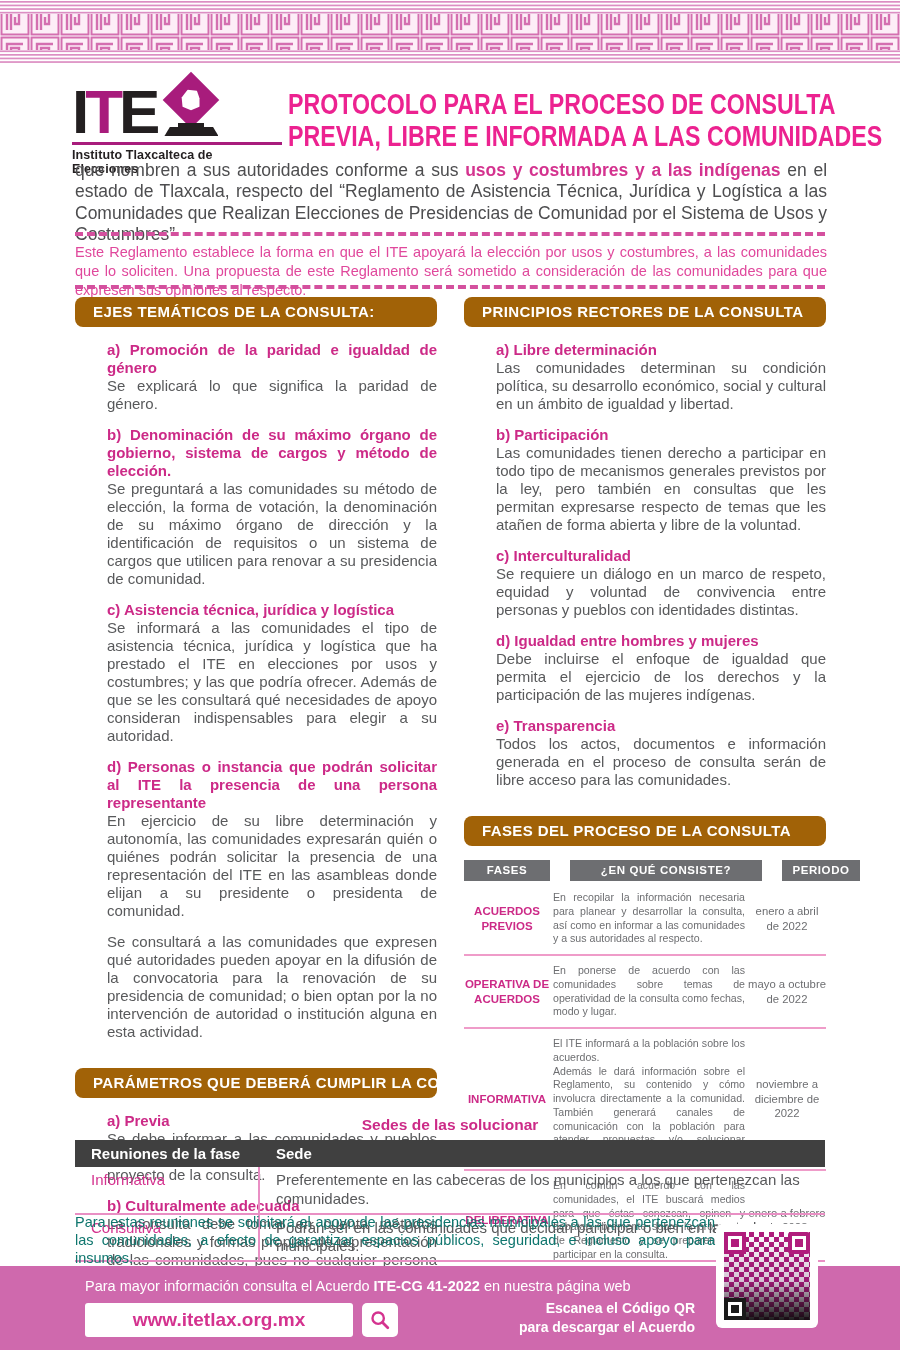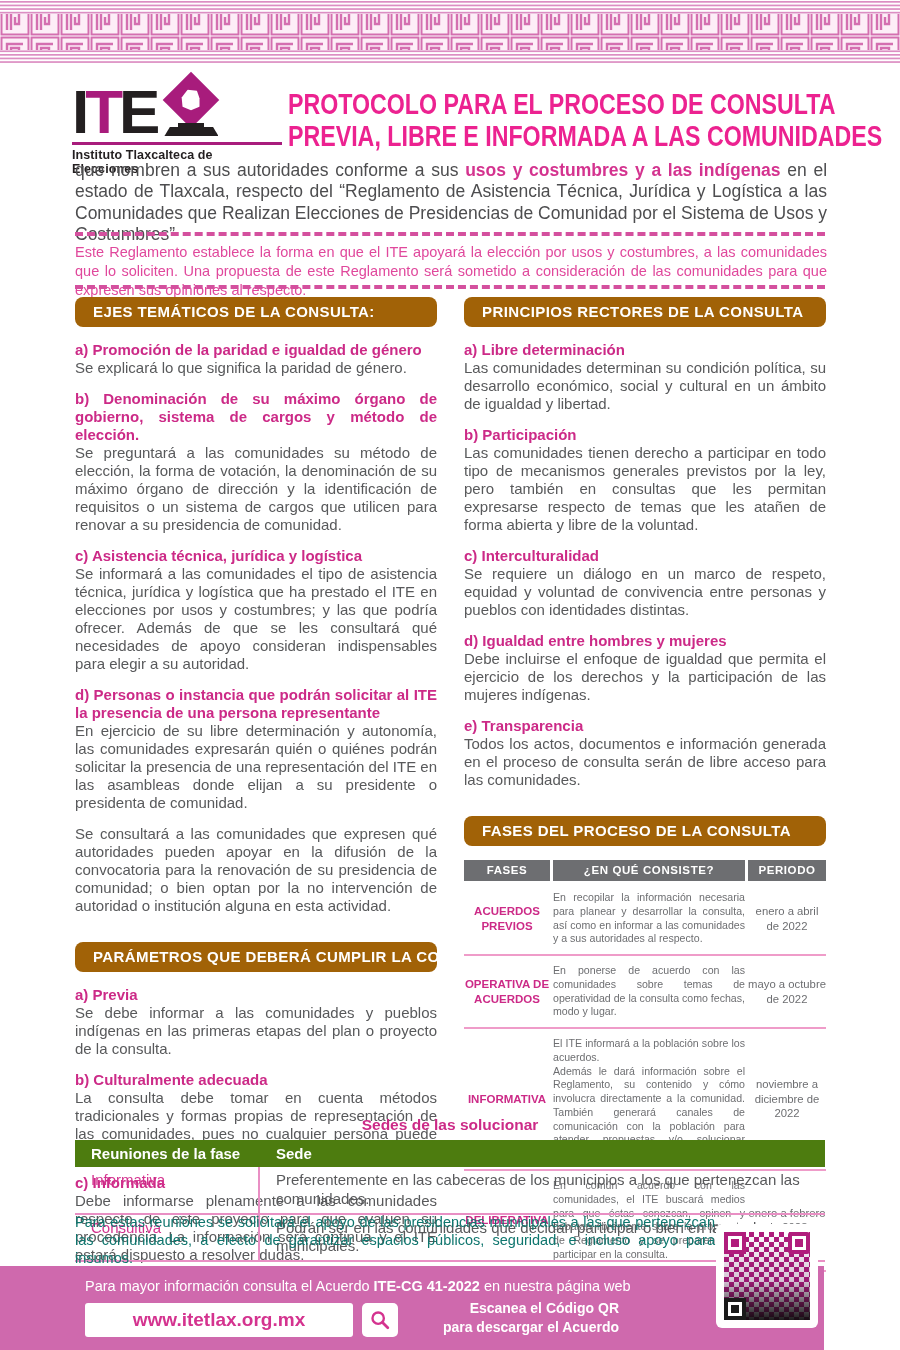--- a/index.html
+++ b/index.html
@@ -40,49 +40,49 @@
   .note { position:absolute; left:75px; top:243px; width:752px; font-size:14.5px; line-height:1.3;
     color:#e0489c; text-align:justify; }
   
   .col { position:absolute; top:297px; width:362px; }
   .col-left { left:75px; } .col-right { left:464px; }
   .sec-header {
     background:#a16207; color:#fff; border-radius:8px; height:30px; line-height:30px;
     font-weight:bold; font-size:15px; letter-spacing:0.4px; padding-left:18px; margin-bottom:14px;
     white-space:nowrap;
   }
-  .item { margin-bottom:13px; }
+  .item { margin-bottom:13px;margin-left:32px; }
   .item-h { color:#cc2a87; font-weight:bold; font-size:15px; line-height:1.2; text-align:justify; }
   .item-b { font-size:15px; line-height:1.2; text-align:justify; color:#58595b; }
   .sec-gap { height:14px; }
   
   .fases-table { width:362px; margin-top:2px; }
-  .f-head { display:grid; grid-template-columns:86px 192px 78px; gap:3px; margin-bottom:2px; }
+  .f-head { display:grid; grid-template-columns:86px 192px 78px; gap:20px; margin-bottom:2px; }
   .f-head div { background:#6d6e71; color:#fff; font-weight:bold; font-size:11.5px; letter-spacing:0.6px;
     text-align:center; line-height:21px; height:21px; }
   .f-row { display:grid; grid-template-columns:86px 192px 78px; gap:3px;
     border-bottom:2px solid #ef9cc9; padding:8px 0; align-items:center; }
   .f-fase { color:#cc2a87; font-weight:bold; font-size:11.5px; text-align:center; line-height:1.25; }
   .f-desc { font-size:10.6px; line-height:1.3; color:#6d6e71; text-align:justify; white-space:pre-line; }
   .f-per { font-size:11.3px; color:#6d6e71; text-align:center; line-height:1.3; }
   
   .sedes-title { position:absolute; left:0; top:1116px; width:900px; text-align:center;
     color:#cc2a87; font-weight:bold; font-size:15.5px; }
   .sedes-table { position:absolute; left:75px; top:1140px; width:750px; font-size:15px; }
-  .s-head { display:grid; grid-template-columns:185px 565px; background:#4d7c0f; color:#fff;
+  .s-head { display:grid; grid-template-columns:185px 565px; background:#404040; color:#fff;
     font-weight:bold; height:27px; line-height:27px; }
   .s-head div { padding-left:16px; }
   .s-row { display:grid; grid-template-columns:185px 565px; border-bottom:2px solid #e98fc4; }
   .s-row > div { padding:4px 0 4px 16px; line-height:1.25; }
   .s-fase { color:#d4338f; border-right:2px solid #e98fc4; }
   .s-sede { color:#58595b; }
   .sedes-note { position:absolute; left:75px; top:1213px; width:640px; font-size:14.5px;
     line-height:1.25; text-align:justify; color:#0f766e; }
   
-  .footer { position:absolute; left:0; top:1266px; width:824px; height:84px; background:#cf69ad; }
+  .footer { position:absolute; left:0; top:1266px; width:900px; height:84px; background:#cf69ad; }
   .footer-info { position:absolute; left:85px; top:12px; color:#fff; font-size:14.5px; }
   .footer-info b { font-weight:bold; }
   .url-bar { position:absolute; left:85px; top:37px; width:268px; height:34px; background:#fff;
     border-radius:3px; text-align:center; line-height:34px; color:#d4338f; font-weight:800; font-size:19px; }
   .search-btn { position:absolute; left:362px; top:37px; width:36px; height:34px; background:#fff;
     border-radius:5px; display:flex; align-items:center; justify-content:center; }
   .qr-caption { position:absolute; right:205px; top:33px; color:#fff; font-weight:bold; font-size:14px;
     text-align:right; line-height:1.35; }
   
   .qr-tile { position:absolute; left:716px; top:1224px; width:102px; height:104px; background:#fff;

